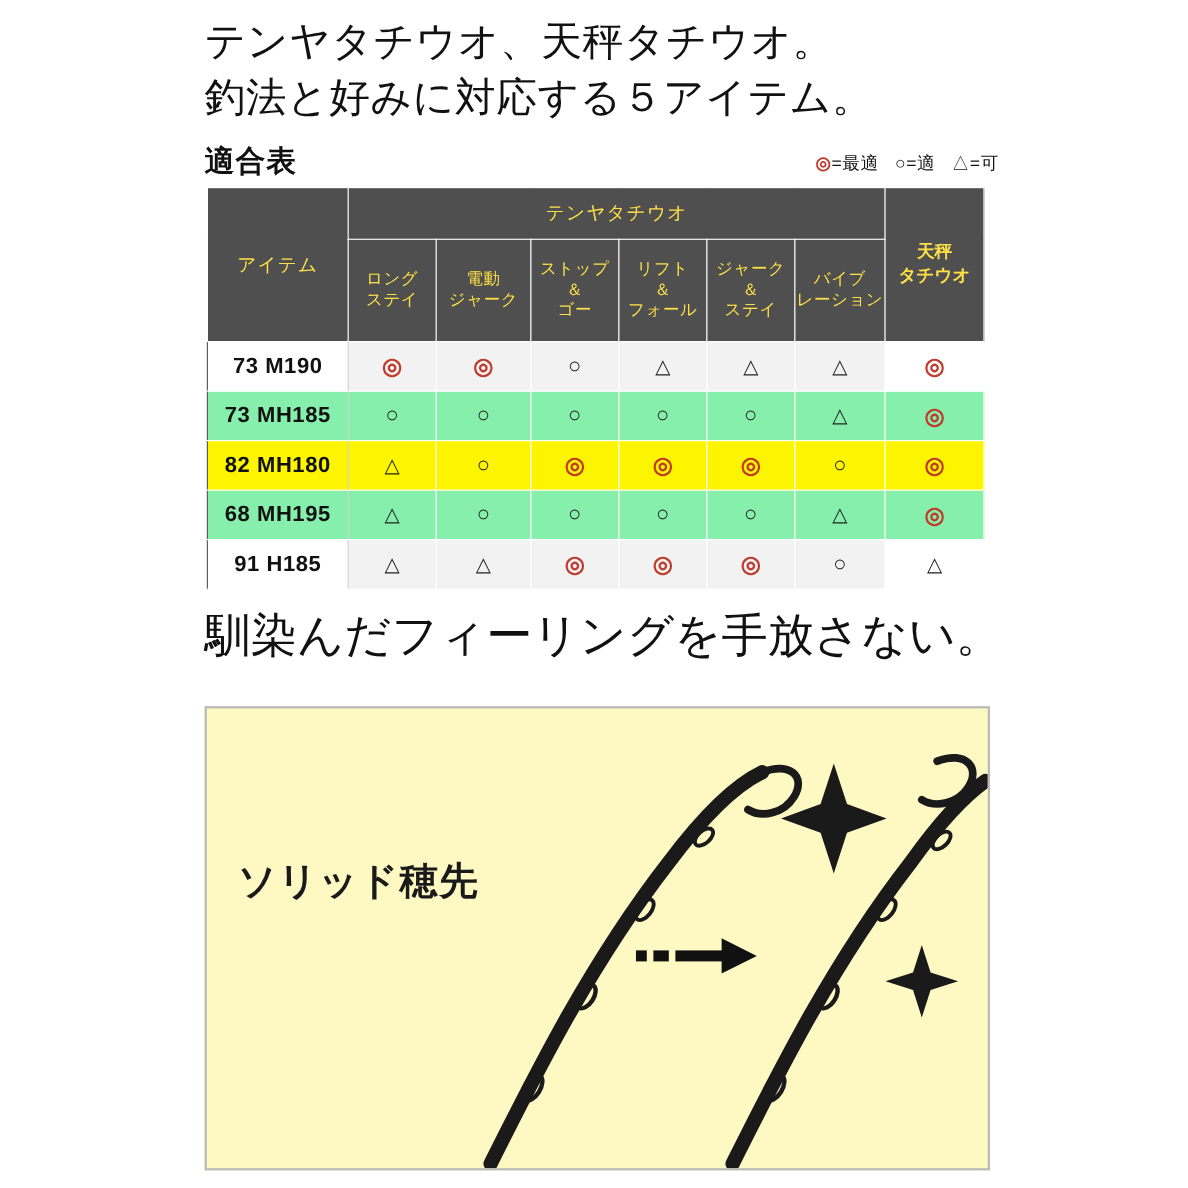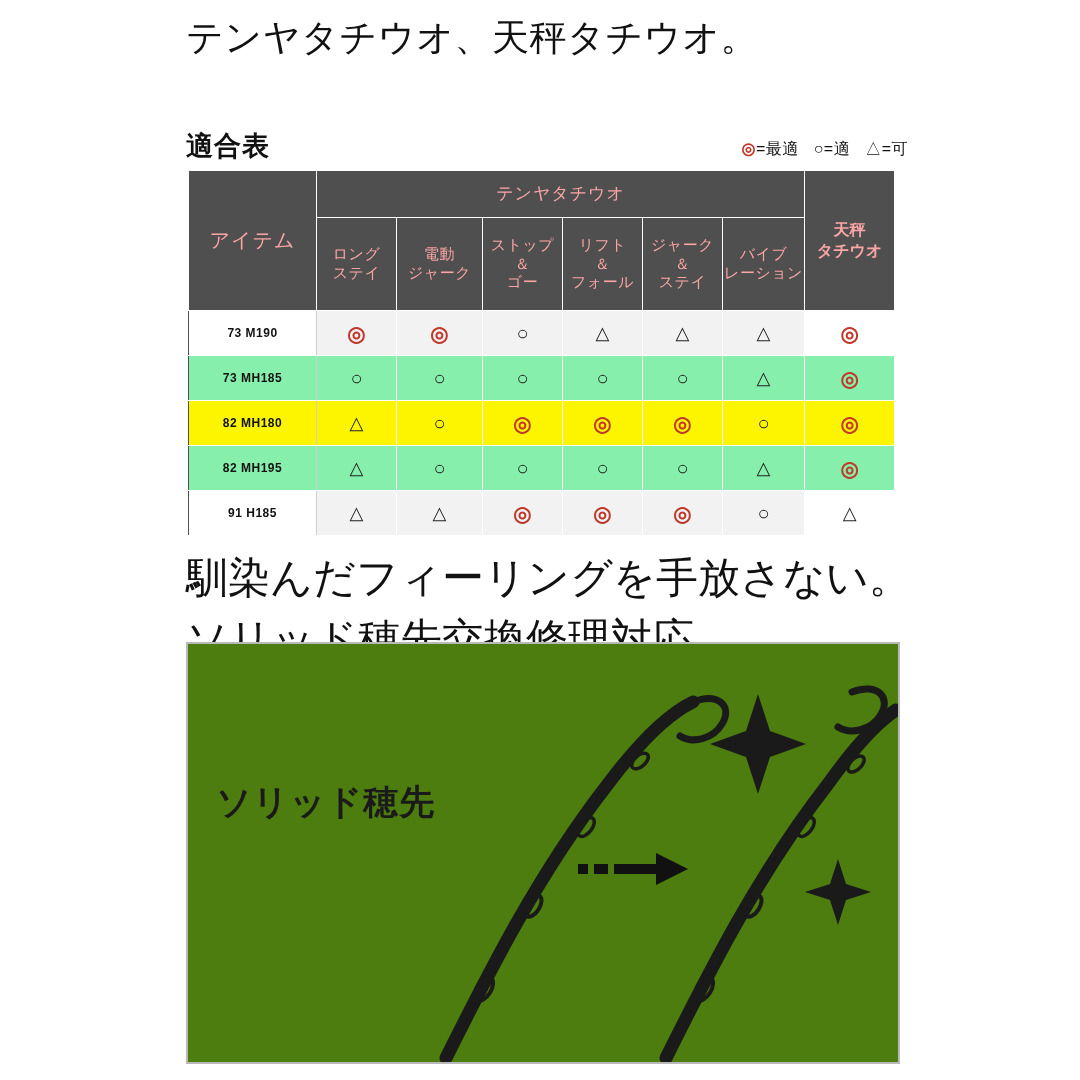--- a/index.html
+++ b/index.html
@@ -69,50 +69,50 @@
     font-size: 15px;
   }
   table.fit td, table.fit th {
     border: 1px solid #ffffff;
     text-align: center;
     vertical-align: middle;
     padding: 0;
   }
   .hdr-dark {
     background: #4f4f4f;
-    color: #fca5a5;
+    color: #fde047;
     font-weight: bold;
     font-size: 15px;
     line-height: 1.25;
   }
   .hdr-group {
     height: 46px;
     font-size: 17px;
     letter-spacing: 1px;
     font-weight: normal;
   }
   .hdr-item {
-    font-size: 20px;
+    font-size: 17px;
     letter-spacing: 1px;
     font-weight: normal;
   }
   .hdr-sub {
     height: 92px;
     font-size: 15px;
     font-weight: normal;
     letter-spacing: 0.5px;
   }
   .hdr-tenbin {
     font-size: 16px;
     font-weight: bold;
     line-height: 1.3;
   }
   .row-name {
     font-weight: bold;
-    font-size: 12px;
+    font-size: 20px;
     letter-spacing: 0.5px;
     color: #111;
     background: #ffffff;
     border-left: 1px solid #4f4f4f !important;
     border-right: 1px solid #cfcfcf !important;
   }
   tbody tr { height: 45px; }
   tbody td {
     border: 1px solid #d8d8d8;
     background: #f2f2f2;
@@ -144,21 +144,21 @@
   .sub-head div { white-space: nowrap; }
 
   
   .panel {
     position: absolute;
     left: 186px;
     top: 642px;
     width: 710px;
     height: 418px;
     border: 2px solid #b9b9b9;
-    background: #4d7c0f;
+    background: #fef9c3;
     overflow: hidden;
     text-align: right;
   }
   .panel-text {
     position: absolute;
     left: 28px;
     top: 130px;
     font-size: 35px;
     font-weight: bold;
     line-height: 1.6;
@@ -171,20 +171,21 @@
     top: 205px;
   }
 </style>
 </head>
 <body>
 
 <div class="page">
 
   <div class="headline">
     <div>テンヤタチウオ、天秤タチウオ。</div>
+    <div>釣法と好みに対応する５アイテム。</div>
   </div>
 
   <div class="table-title">適合表</div>
 
   <div class="legend">
     <span class="dbl">◎</span><span>=最適</span>
     <span class="lg">○</span><span>=適</span>
     <span class="lg">△</span><span>=可</span>
   </div>
 
@@ -264,21 +265,21 @@
             <td class="row-name">82 MH180</td>
             <td><span class="mk mk-tri">△</span></td>
             <td><span class="mk mk-circle">○</span></td>
             <td><span class="mk mk-double">◎</span></td>
             <td><span class="mk mk-double">◎</span></td>
             <td><span class="mk mk-double">◎</span></td>
             <td><span class="mk mk-circle">○</span></td>
             <td class="last-col"><span class="mk mk-double">◎</span></td>
           </tr>
           <tr class="alt">
-            <td class="row-name">82 MH195</td>
+            <td class="row-name">68 MH195</td>
             <td><span class="mk mk-tri">△</span></td>
             <td><span class="mk mk-circle">○</span></td>
             <td><span class="mk mk-circle">○</span></td>
             <td><span class="mk mk-circle">○</span></td>
             <td><span class="mk mk-circle">○</span></td>
             <td><span class="mk mk-tri">△</span></td>
             <td class="last-col"><span class="mk mk-double">◎</span></td>
           </tr>
           <tr>
             <td class="row-name">91 H185</td>
@@ -289,21 +290,20 @@
             <td><span class="mk mk-double">◎</span></td>
             <td><span class="mk mk-circle">○</span></td>
             <td class="last-col"><span class="mk mk-tri">△</span></td>
           </tr>
         </tbody>
     </table>
   </div>
 
   <div class="sub-head">
     <div>馴染んだフィーリングを手放さない。</div>
-    <div>ソリッド穂先交換修理対応。</div>
   </div>
 
   <div class="panel">
     <div class="panel-text">
       <div>ソリッド穂先</div>
     </div>
 
     <svg class="arrow-wrap" width="120" height="40" viewBox="0 0 120 40">
       <rect x="0" y="15" width="10" height="10" fill="#111"></rect>
       <rect x="16" y="15" width="14" height="10" fill="#111"></rect>

